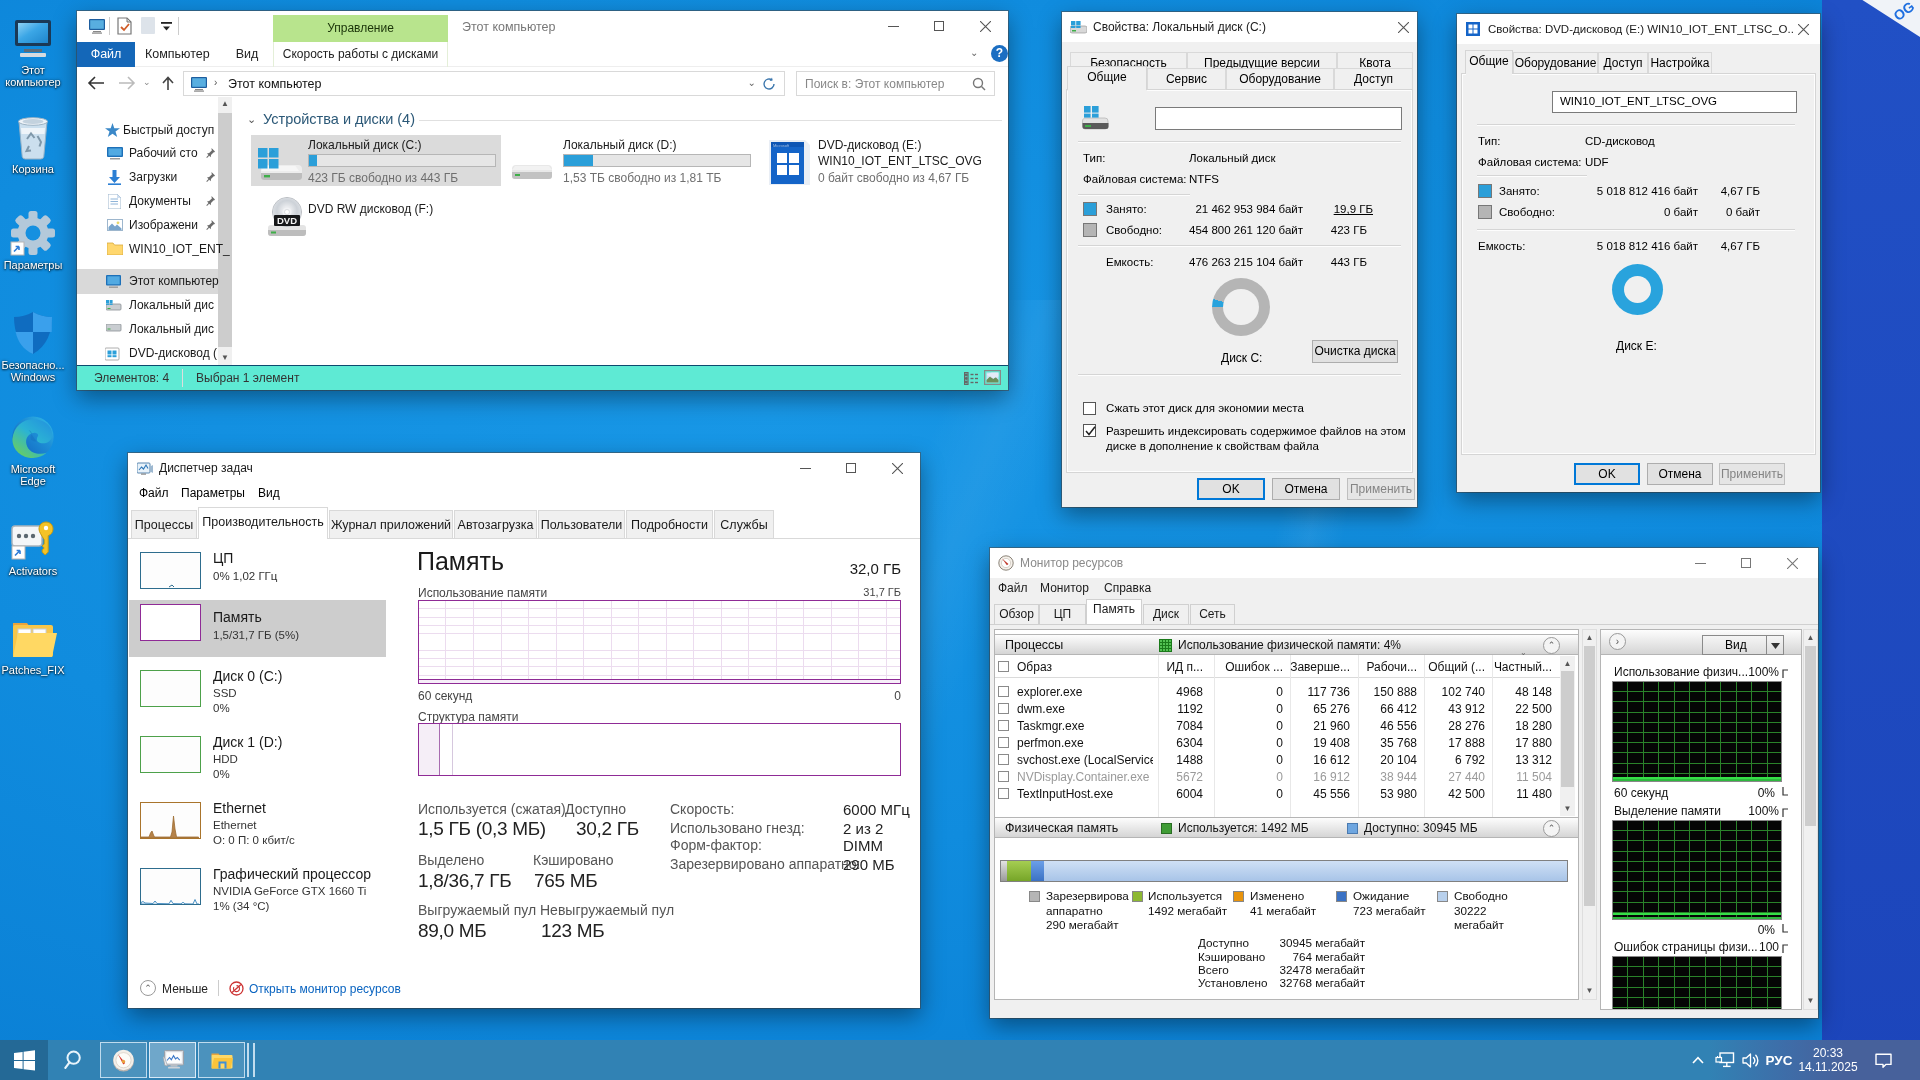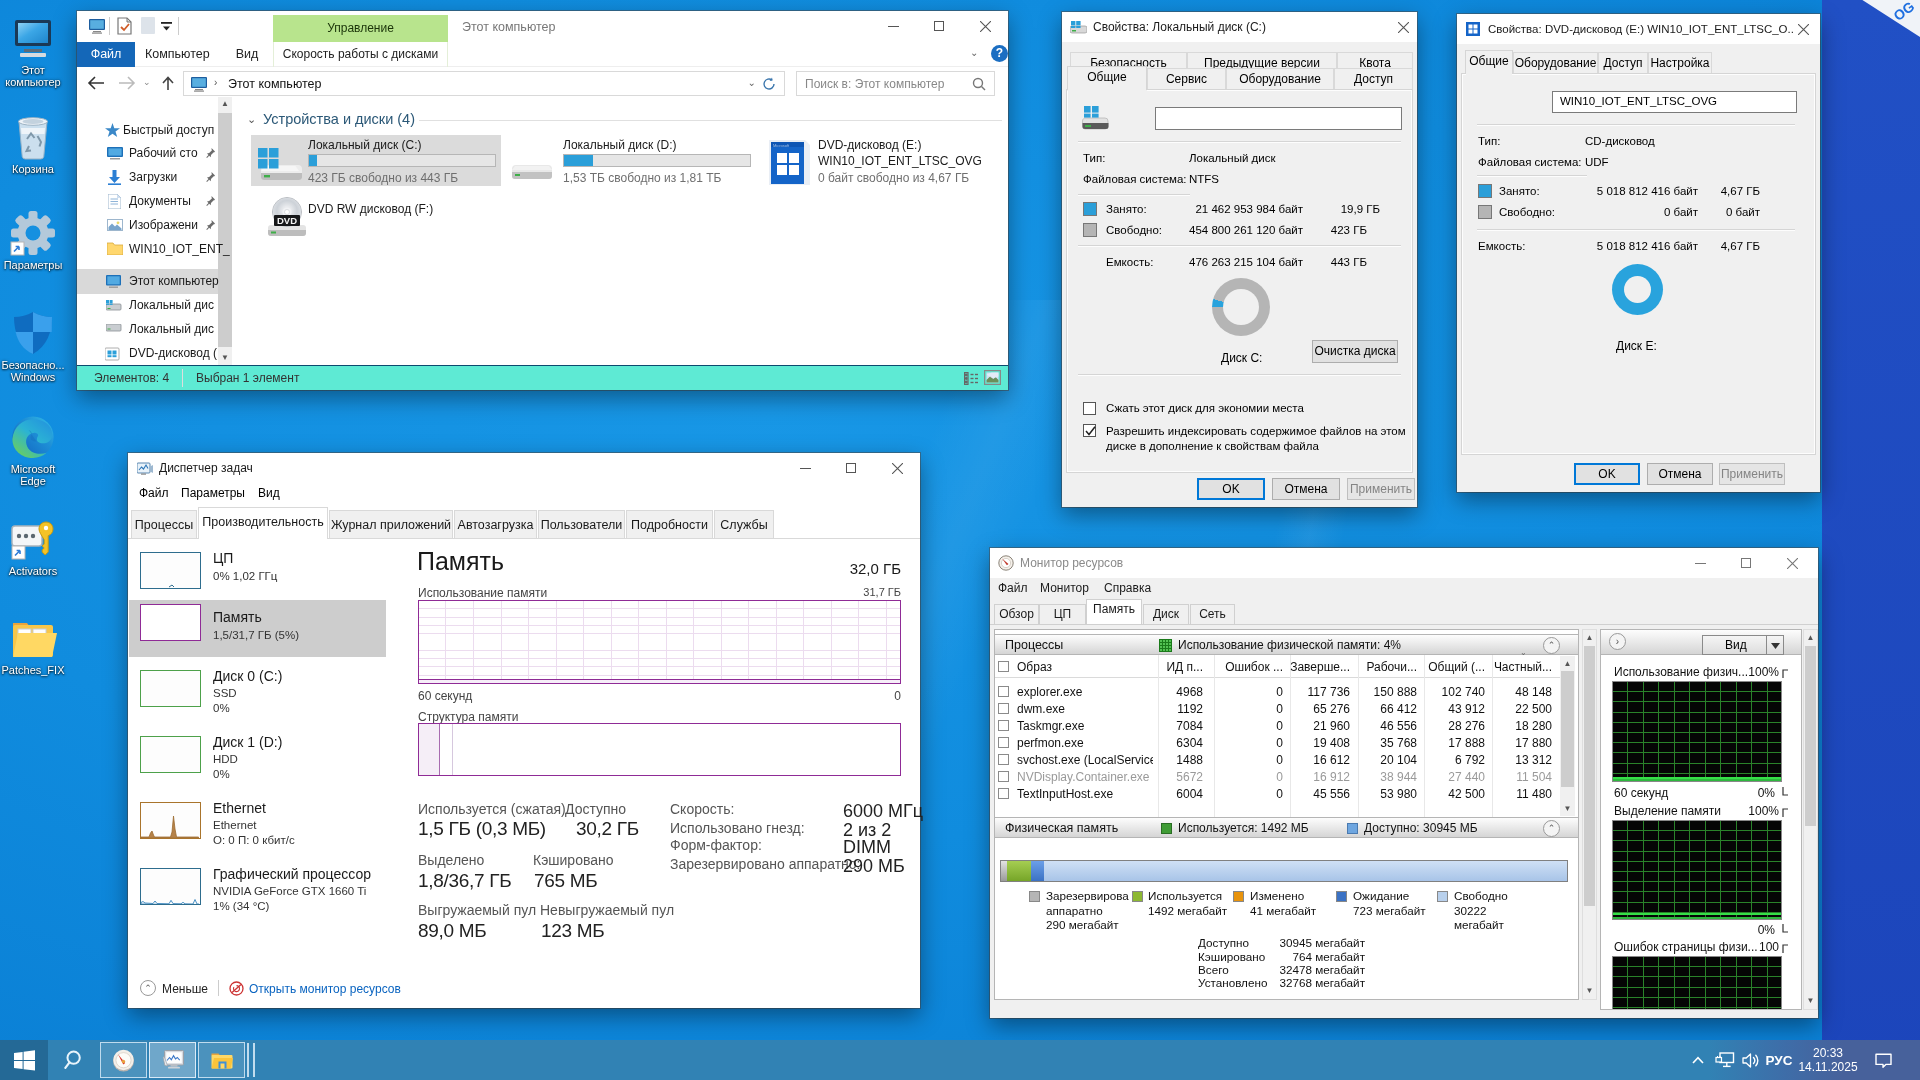--- a/index.html
+++ b/index.html
@@ -32,21 +32,21 @@
 .sep{position:absolute;height:2px;border-top:1px solid #d5d5d5;border-bottom:1px solid #fdfdfd;}
 .pbtn{position:absolute;background:#e1e1e1;border:1px solid #adadad;text-align:center;line-height:20px;font-size:12px;color:#000;}
 .pbtn.dis{background:#cccccc;border-color:#bfbfbf;color:#848484;background:#e5e5e5;}
 .ttab{position:absolute;height:29px;background:#f0f0f0;border:1px solid #d9d9d9;text-align:center;line-height:28px;font-size:12.5px;color:#1a1a1a;}
 .ttab.sel{height:32px;background:#fff;border-bottom:none;z-index:2;}
 .g1{position:absolute;width:61px;height:37px;border:1px solid;background:#fdfdfd;}
 .st1{position:absolute;font-size:14px;color:#1a1a1a;white-space:nowrap;}
 .st2{position:absolute;font-size:11.5px;color:#333;white-space:nowrap;}
 .lb2{position:absolute;font-size:14px;color:#555;white-space:nowrap;}
 .vl2{position:absolute;font-size:19px;letter-spacing:-0.3px;color:#222;white-space:nowrap;}
-.rv2{position:absolute;left:715px;font-size:18px;color:#222;white-space:nowrap;}
+.rv2{position:absolute;left:715px;font-size:15px;color:#222;white-space:nowrap;}
 .phead{position:absolute;height:21px;background:linear-gradient(180deg,#fdfdfd,#d5d5d5);border:1px solid #b5b5b5;font-size:12px;color:#111;}
 .rtab{position:absolute;height:20px;background:#f0f0f0;border:1px solid #d0d0d0;border-bottom:none;text-align:center;line-height:19px;font-size:12px;color:#1a1a1a;}
 .rtab.sel{height:25px;background:#fff;z-index:2;}
 .lg{position:absolute;left:0;top:0;}
 .lg i{position:absolute;top:343px;width:11px;height:11px;border:1px solid #888;}
 .lg b{position:absolute;top:341px;font-weight:normal;font-size:11.7px;line-height:14.5px;color:#111;white-space:nowrap;max-width:86px;overflow:hidden;}
 .ms{position:absolute;left:208px;font-size:11.7px;color:#111;}
 .ms span{position:absolute;left:0;white-space:nowrap;}
 .ms b{position:absolute;left:30px;width:137px;text-align:right;font-weight:normal;white-space:nowrap;}
 .glbl{position:absolute;font-size:12px;color:#111;white-space:nowrap;}
@@ -519,21 +519,21 @@
  <div style="position:absolute;left:93px;top:95px;width:247px;height:23px;background:#fff;border:1px solid #7a7a7a;"></div>
  <div class="sep" style="left:16px;top:129px;width:323px;"></div>
  <div style="position:absolute;left:21px;top:140px;">Тип:</div>
     <div style="position:absolute;left:127px;top:140px;">Локальный диск</div>
  <div style="position:absolute;left:21px;top:161px;">Файловая система:</div>
     <div style="position:absolute;left:127px;top:161px;">NTFS</div>
  <div class="sep" style="left:16px;top:182px;width:112px;"></div>
  <div style="position:absolute;left:21px;top:190px;width:14px;height:14px;background:#2b9fd9;border:1px solid #777;"></div>
  <div style="position:absolute;left:44px;top:191px;">Занято:</div>
  <div style="position:absolute;left:110px;top:191px;width:131px;text-align:right;">21 462 953 984 байт</div>
- <div style="position:absolute;left:248px;top:191px;width:70px;text-align:right;">19,9 ГБ</div>
+ <div style="position:absolute;left:241px;top:191px;width:70px;text-align:right;text-decoration:underline;">19,9 ГБ</div>
  <div style="position:absolute;left:21px;top:211px;width:14px;height:14px;background:#b5b5b5;border:1px solid #777;"></div>
  <div style="position:absolute;left:44px;top:212px;">Свободно:</div>
  <div style="position:absolute;left:110px;top:212px;width:131px;text-align:right;">454 800 261 120 байт</div>
  <div style="position:absolute;left:235px;top:212px;width:70px;text-align:right;">423 ГБ</div>
  <div class="sep" style="left:16px;top:233px;width:323px;"></div>
  <div style="position:absolute;left:44px;top:244px;">Емкость:</div>
  <div style="position:absolute;left:110px;top:244px;width:131px;text-align:right;">476 263 215 104 байт</div>
  <div style="position:absolute;left:235px;top:244px;width:70px;text-align:right;">443 ГБ</div>
  <div style="position:absolute;left:150px;top:266px;width:58px;height:58px;border-radius:50%;background:conic-gradient(#b5b5b5 0 270deg,#29a3dd 270deg 286deg,#b5b5b5 286deg);"></div>
  <div style="position:absolute;left:161px;top:277px;width:36px;height:36px;border-radius:50%;background:#f0f0f0;"></div>

